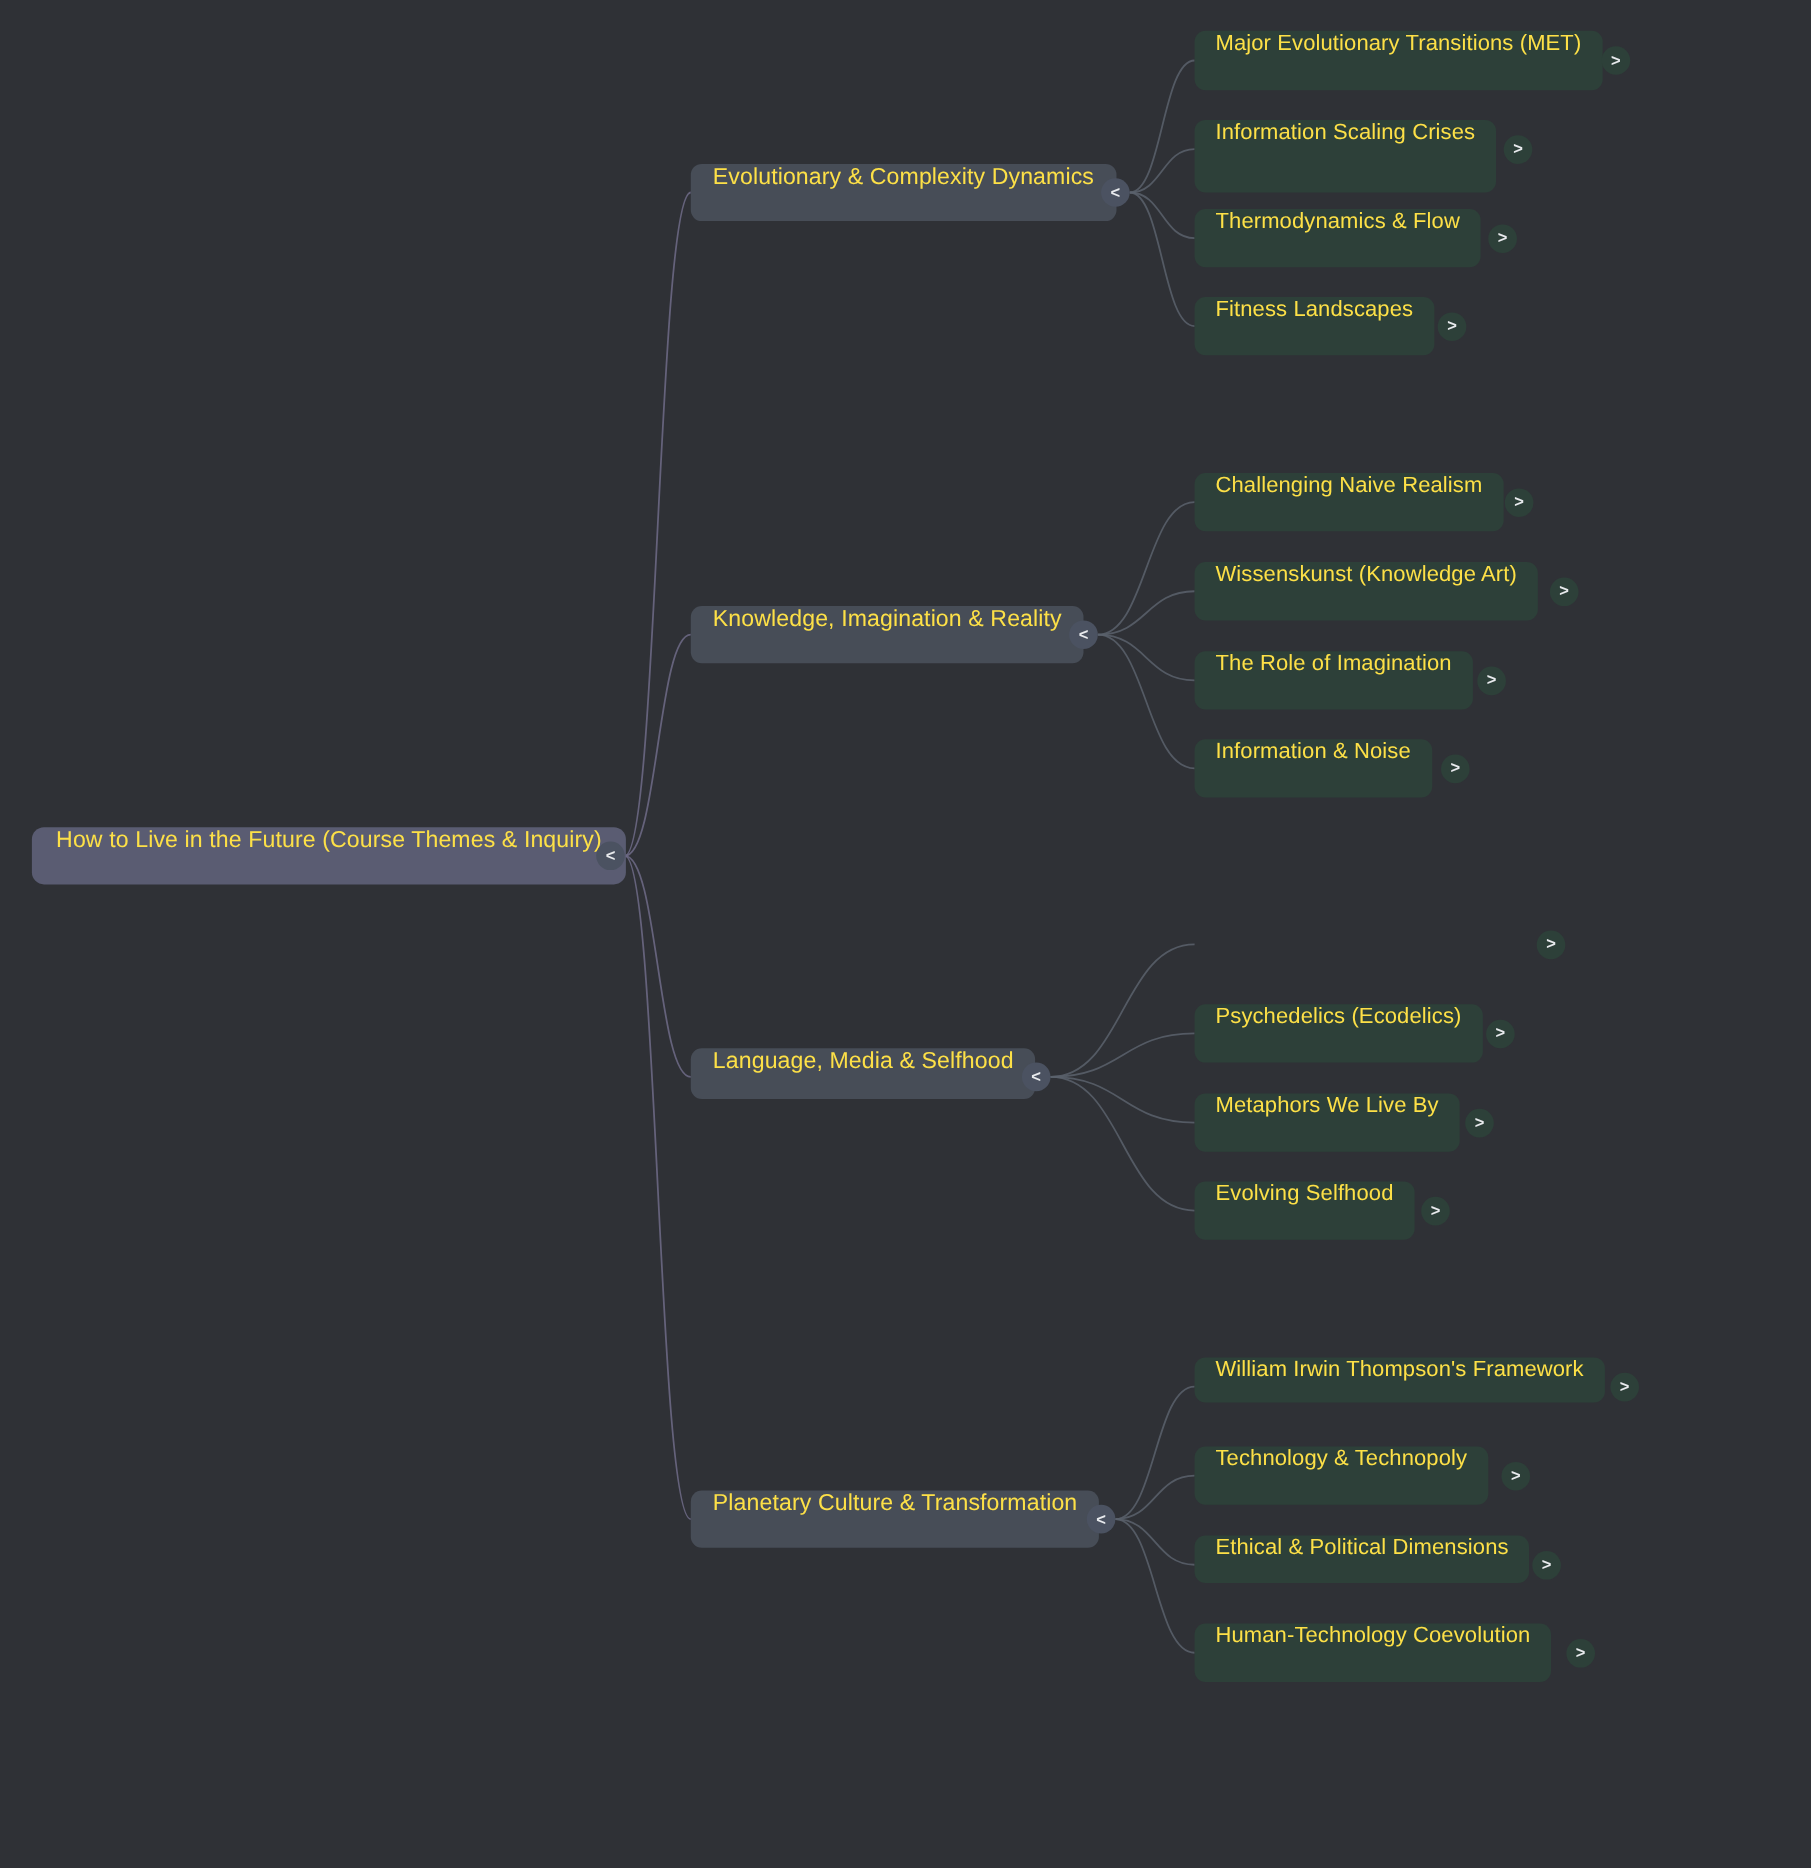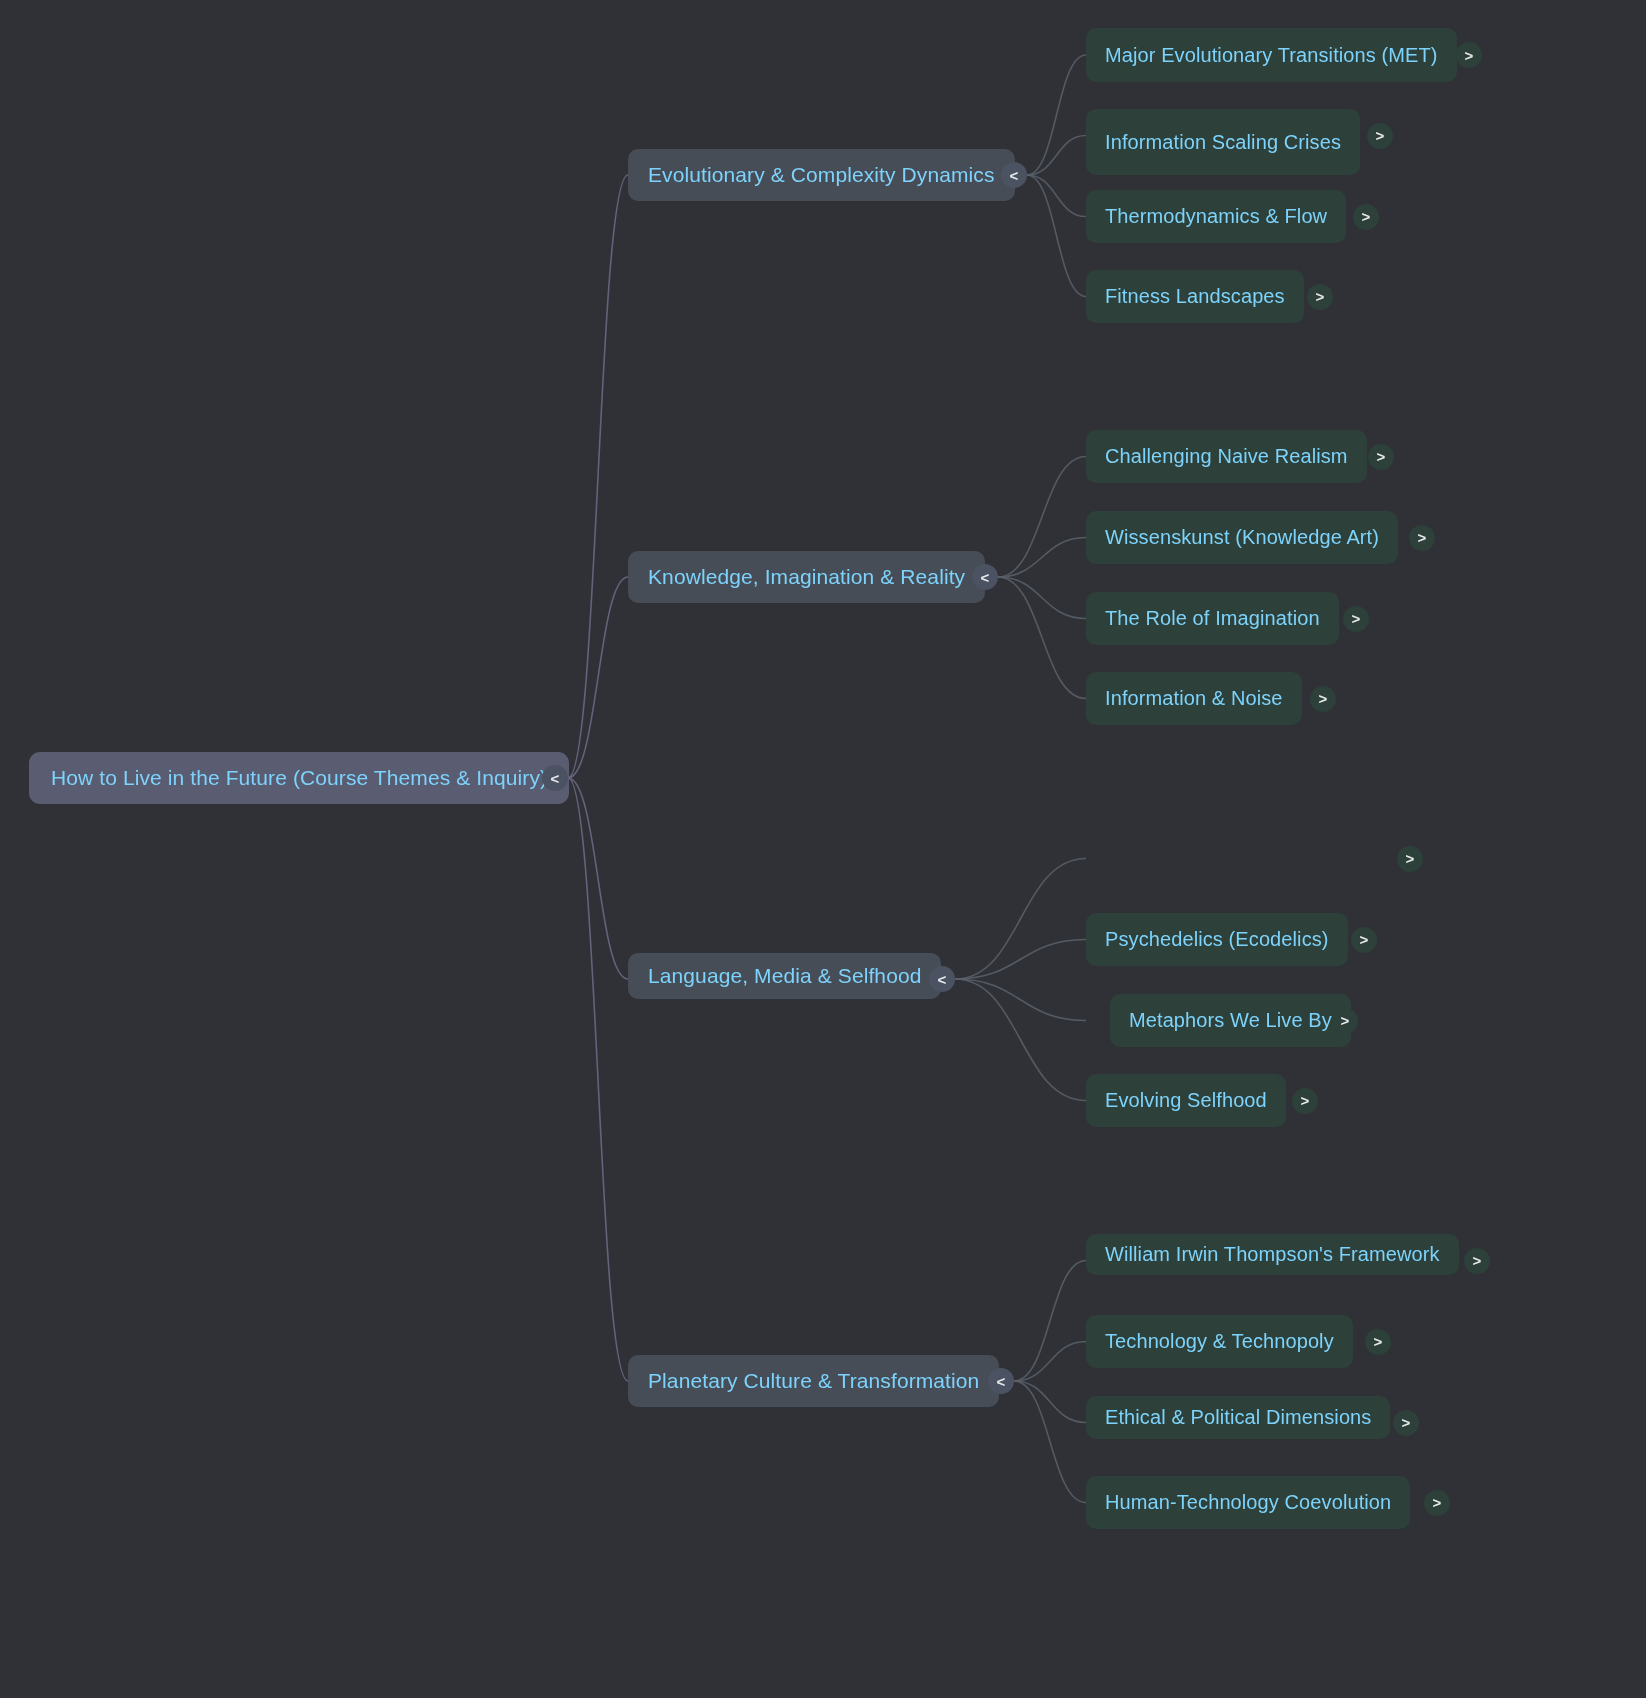--- a/index.html
+++ b/index.html
@@ -8,24 +8,24 @@
     background:#2f3136;
     font-family:"Liberation Sans",sans-serif;
     overflow:hidden;
     position:relative;
   }
   #canvas{position:absolute;inset:0;width:1646px;height:1698px;}
   #edges{position:absolute;left:0;top:0;width:1646px;height:1698px;pointer-events:none;}
 
   .node{
     position:absolute;
-    display:flex;align-items:center;
+    display:flex;align-items:flex-start;
     box-sizing:border-box;
     border-radius:10px;
-    color:#7dd3fc;
+    color:#fde047;
     white-space:nowrap;
     letter-spacing:.1px;
   }
   .node-label{display:block;}
 
   
   .root{
     background:#5a5c72;
     padding:0 22px;
     height:52px;
@@ -137,21 +137,21 @@
     <div class="toggle expand" style="left: 1310px; top: 685.5px;">&gt;</div>
     <div class="node branch" style="left: 628px; top: 953px; height: 46px;">
       <span class="node-label">Language, Media &amp; Selfhood</span>
     </div>
     <div class="toggle collapse" style="left: 929px; top: 966px;">&lt;</div>
     <div class="toggle expand" style="left: 1397px; top: 845.5px;">&gt;</div>
     <div class="node leaf" style="left: 1086px; top: 913px; height: 53px;">
       <span class="node-label">Psychedelics (Ecodelics)</span>
     </div>
     <div class="toggle expand" style="left: 1351px; top: 926.5px;">&gt;</div>
-    <div class="node leaf" style="left: 1086px; top: 994px; height: 53px; margin-left: 24px;">
+    <div class="node leaf" style="left: 1086px; top: 994px; height: 53px;">
       <span class="node-label">Metaphors We Live By</span>
     </div>
     <div class="toggle expand" style="left: 1332px; top: 1007.5px;">&gt;</div>
     <div class="node leaf" style="left: 1086px; top: 1074px; height: 53px;">
       <span class="node-label">Evolving Selfhood</span>
     </div>
     <div class="toggle expand" style="left: 1292px; top: 1087.5px;">&gt;</div>
     <div class="node branch" style="left: 628px; top: 1355px; height: 52px;">
       <span class="node-label">Planetary Culture &amp; Transformation</span>
     </div>

